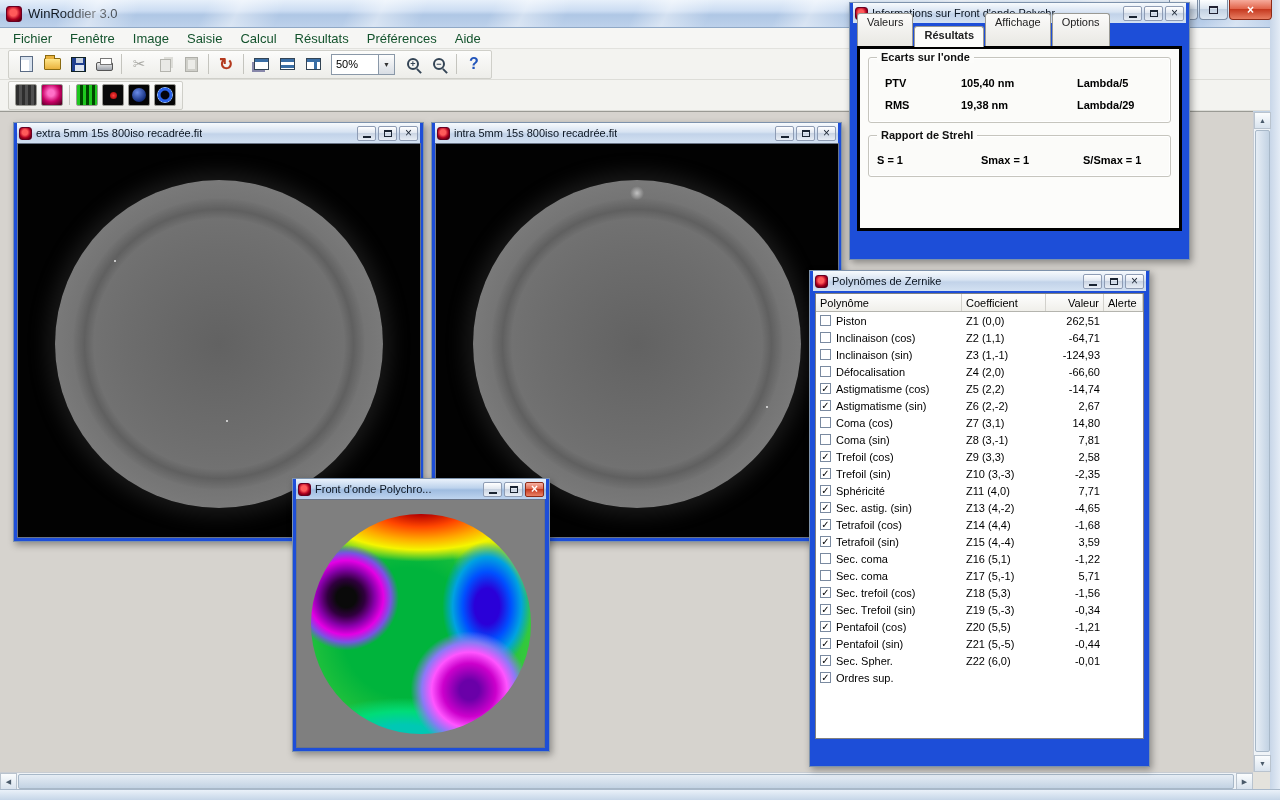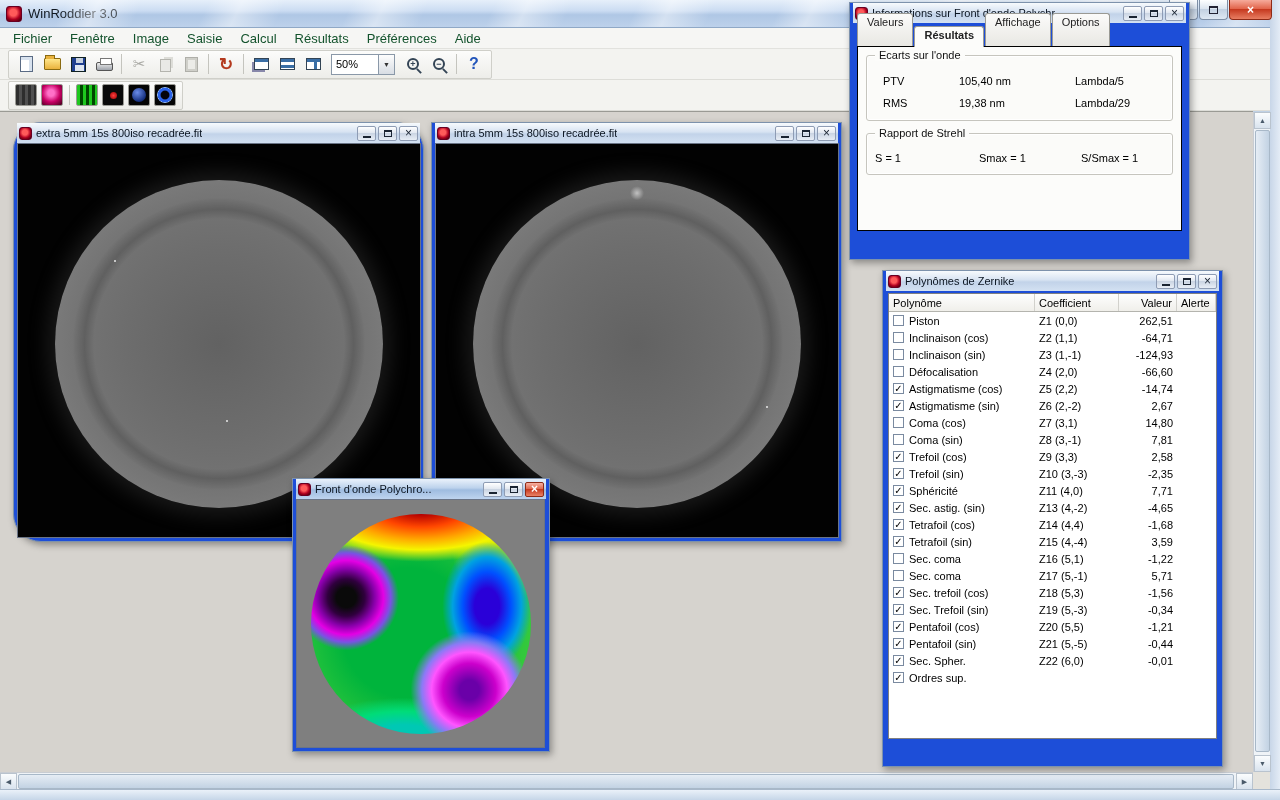--- a/index.html
+++ b/index.html
@@ -123,21 +123,21 @@
       radial-gradient(ellipse 52px 75px at 80% 42%, #2A00D8 0 24%, #0050FF 46%, #00A2E0 66%, rgba(0,0,0,0) 86%),
       radial-gradient(ellipse 62% 26% at 50% -3%, #B40000 0 12%, #FF4600 34%, #FFA800 56%, #F5F500 74%, rgba(0,0,0,0) 95%),
       radial-gradient(circle 85px at 88% 16%, #B4E100 0 26%, rgba(0,0,0,0) 62%),
       radial-gradient(ellipse 55% 22% at 42% 102%, #00C8B4 0 28%, #00DC78 56%, rgba(0,0,0,0) 84%),
       radial-gradient(circle at 44% 54%, #00B43C 0 38%, #32C83C 68%, #50D23C 100%); }
 
   
   .tabstrip { display:flex; align-items:flex-end; height:21px; padding-left:4px; margin-top:3px; }
   .tab { height:34px; padding:2px 9px 0; font-size:11px; background:linear-gradient(#FBFBFA,#E8E7E2); border:1px solid #9A9A94; border-bottom:none; border-radius:3px 3px 0 0; margin-right:1px; color:#222; }
   .tab.active { height:21px; background:#FCFCFA; position:relative; z-index:2; font-weight:bold; }
-  .tabpanel { position:relative; background:#FCFCFA; border:1px solid #000000; margin:-1px 4px 4px 4px; height:185px; z-index:1; padding:8px; }
+  .tabpanel { position:relative; background:#FCFCFA; border:3px solid #000000; margin:-1px 4px 4px 4px; height:185px; z-index:1; padding:8px;font-weight:bold; }
   .groupbox { position:relative; border:1px solid #C6C5BE; border-radius:3px; box-shadow:inset 0 0 0 1px #FFFFFF; padding:14px 8px 6px; margin-bottom:12px; background:#FBFBF9; }
   .groupbox .glabel { position:absolute; top:-7px; left:8px; background:#FCFCFA; padding:0 4px; font-size:11px; color:#101010; }
   .inforow { display:flex; height:22px; align-items:center; font-size:11px; }
   .inforow .c1 { width:84px; padding-left:8px; }
   .inforow .c2 { width:116px; }
   .inforow .c3 { flex:1; }
   .strehlrow { display:flex; height:20px; align-items:center; font-size:11px; }
   .strehlrow .s1 { width:104px; }
   .strehlrow .s2 { width:102px; }
   .strehlrow .s3 { flex:1; }
@@ -259,21 +259,21 @@
       </div>
     <div class="tbtn">
         <span class="i2 i2-ring"></span>
       </div>
   </div>
 </div>
 
 <div id="mdi"></div>
 <div id="frame-right"></div>
 
-<div class="child" style="left:13px; top:122px; width:411px; z-index:2;border-radius:28px;">
+<div class="child" style="left:13px; top:122px; width:411px; z-index:2;">
   <div class="ctitle">
     <span class="appicon small"></span>
     <span class="txt">extra 5mm 15s 800iso recadrée.fit</span>
     <div class="cbtns">
       <div class="cbtn">
           <span class="g-min"></span>
         </div>
       <div class="cbtn">
           <span class="g-max"></span>
         </div>
@@ -373,21 +373,21 @@
       <span class="glabel">Rapport de Strehl</span>
       <div class="strehlrow">
         <span class="s1">S = 1</span>
         <span class="s2">Smax = 1</span>
         <span class="s3">S/Smax = 1</span>
       </div>
     </div>
   </div>
 </div>
 
-<div class="child" style="left:882px; top:270px; width:341px; height:497px; z-index:4;">
+<div class="child" style="left:809px; top:270px; width:341px; height:497px; z-index:4;">
   <div class="ctitle">
     <span class="appicon small"></span>
     <span class="txt">Polynômes de Zernike</span>
     <div class="cbtns">
       <div class="cbtn">
           <span class="g-min"></span>
         </div>
       <div class="cbtn">
           <span class="g-max"></span>
         </div>

